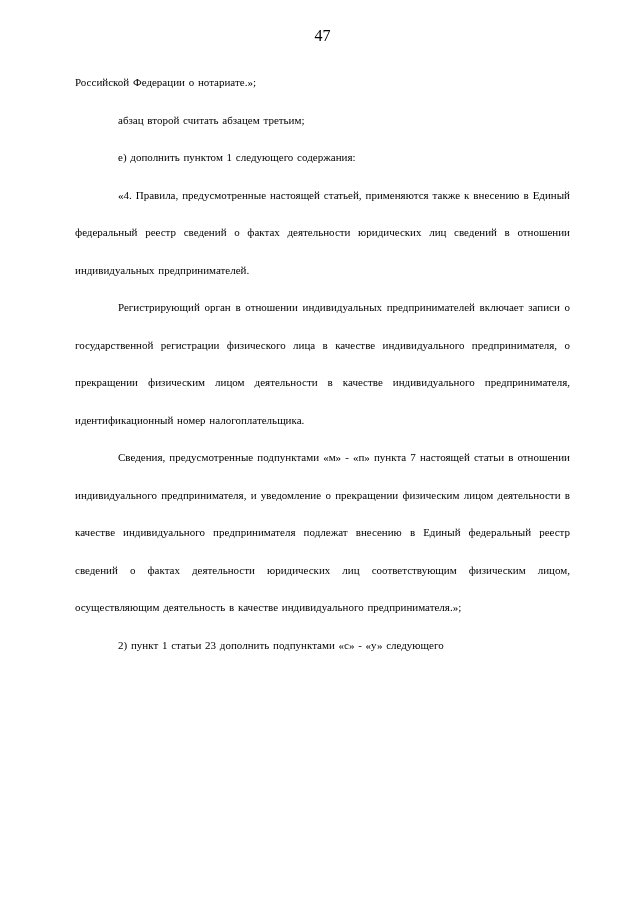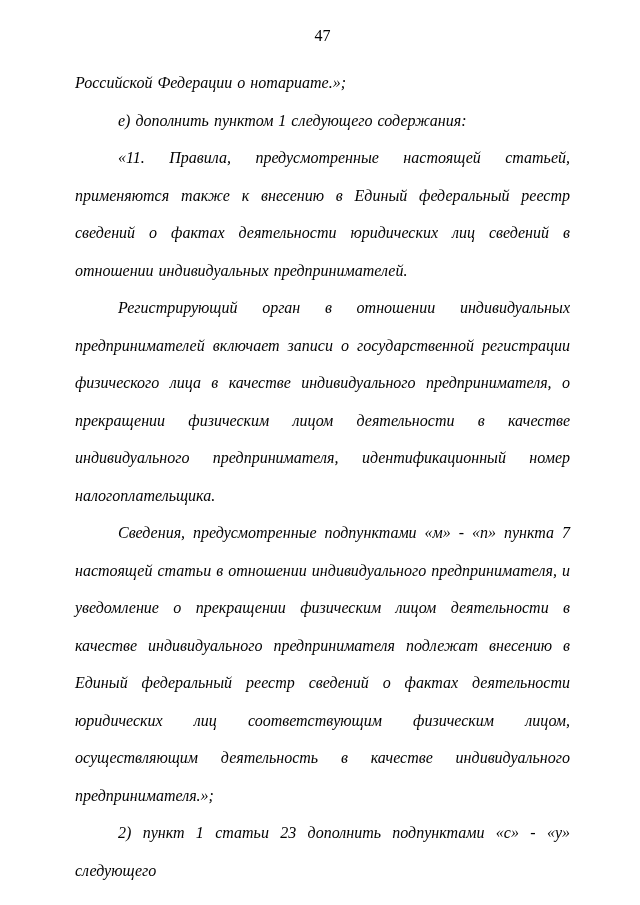--- a/index.html
+++ b/index.html
@@ -23,37 +23,37 @@
     text-align: center;
     font-size: 16px;
     line-height: 20px;
     margin: 0 0 18px 0;
   }
   .content {
     width: 495px;
   }
   .para {
     margin: 0;
-    font-size: 16px;
+    font-size: 11px;
     line-height: 37.5px;
     text-align: justify;
     word-spacing: 1px;
-    font-style: italic;
   }
   .para.indent {
     text-indent: 43px;
   }
 </style>
 </head>
 <body>
 
 <div class="page">
   <div class="page-number">47</div>
   <div class="content">
 
   <p class="para">Российской Федерации о нотариате.»;</p>
+      <p class="para indent">абзац второй считать абзацем третьим;</p>
       <p class="para indent">е) дополнить пунктом 1 следующего содержания:</p>
-      <p class="para indent">«11. Правила, предусмотренные настоящей статьей, применяются также к внесению в Единый федеральный реестр сведений о фактах деятельности юридических лиц сведений в отношении индивидуальных предпринимателей.</p>
+      <p class="para indent">«4. Правила, предусмотренные настоящей статьей, применяются также к внесению в Единый федеральный реестр сведений о фактах деятельности юридических лиц сведений в отношении индивидуальных предпринимателей.</p>
       <p class="para indent">Регистрирующий орган в отношении индивидуальных предпринимателей включает записи о государственной регистрации физического лица в качестве индивидуального предпринимателя, о прекращении физическим лицом деятельности в качестве индивидуального предпринимателя, идентификационный номер налогоплательщика.</p>
       <p class="para indent">Сведения, предусмотренные подпунктами «м» - «п» пункта 7 настоящей статьи в отношении индивидуального предпринимателя, и уведомление о прекращении физическим лицом деятельности в качестве индивидуального предпринимателя подлежат внесению в Единый федеральный реестр сведений о фактах деятельности юридических лиц соответствующим физическим лицом, осуществляющим деятельность в качестве индивидуального предпринимателя.»;</p>
       <p class="para indent">2) пункт 1 статьи 23 дополнить подпунктами «с» - «у» следующего</p>
     </div>
 </div>
 
 </body></html>

